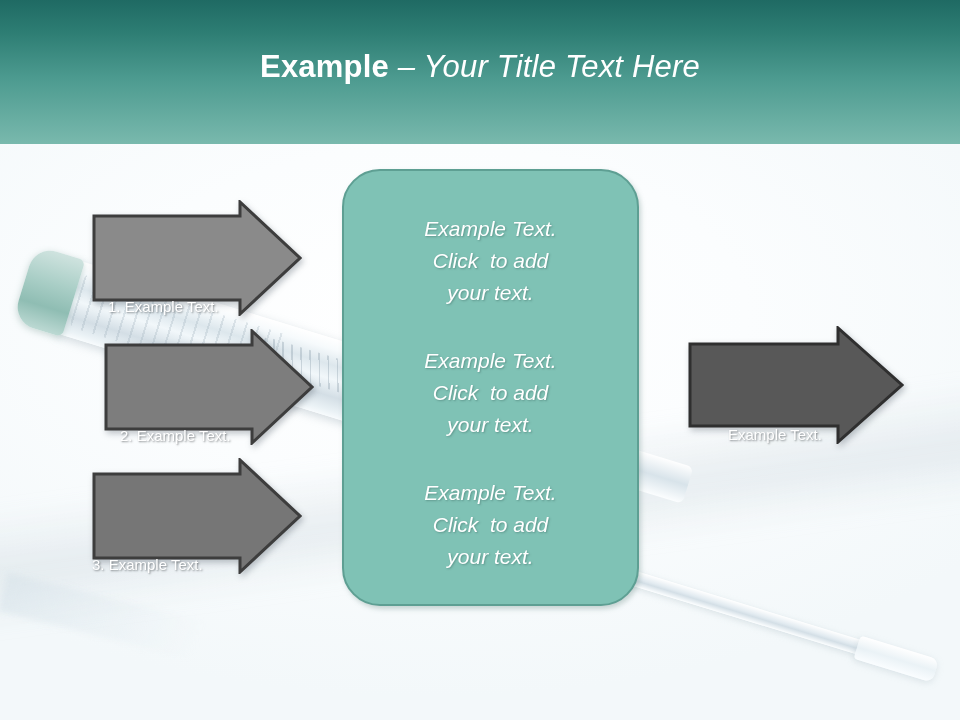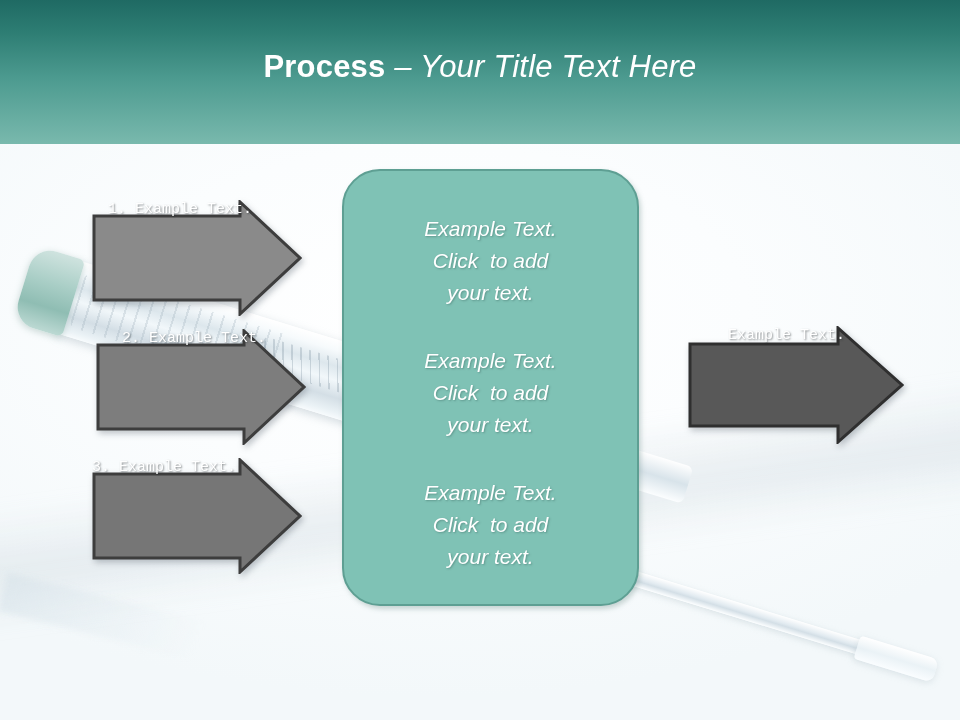--- a/index.html
+++ b/index.html
@@ -183,42 +183,41 @@
     letter-spacing: 0.2px;
     white-space: nowrap;
   }
   #slide-title .strong { font-weight: bold; }
   #slide-title .light  { font-weight: normal; font-style: italic; }
 
   
   .arrow {
     position: absolute;
     display: flex;
-    align-items: flex-start;
+    align-items: flex-end;
     box-sizing: border-box;
-    font-family: Liberation Mono, monospace;
   }
   .arrow .arrow-body {
     position: absolute;
     left: 0; top: 0;
     width: 100%; height: 100%;
     filter: drop-shadow(2px 3px 3px rgba(90,100,110,0.38));
   }
   .arrow .arrow-label {
     position: relative;
     z-index: 2;
     color: #ffffff;
     font-size: 15px;
     line-height: 19px;
     text-shadow: 1px 1px 2px rgba(40,45,50,0.55);
     white-space: nowrap;
   }
 
   #arrow-1 { left: 92px;  top: 200px; width: 210px; height: 116px; }
-  #arrow-2 { left: 96px;  top: 329px; width: 210px; height: 116px; padding-left: 10px; }
+  #arrow-2 { left: 104px;  top: 329px; width: 210px; height: 116px; }
   #arrow-3 { left: 92px;  top: 458px; width: 210px; height: 116px; }
   #arrow-out { left: 688px; top: 326px; width: 216px; height: 118px; }
 
   #arrow-1 .arrow-label { padding-left: 16px; }
   #arrow-2 .arrow-label { padding-left: 16px; }
   #arrow-3 .arrow-label { padding-left: 0; }
   #arrow-out .arrow-label { padding-left: 40px; }
 
   
   #center-box {
@@ -272,21 +271,21 @@
     <div class="needle-streak"></div>
 
     <div class="needle">
       <div class="rod"></div>
       <div class="tip"></div>
     </div>
   </div>
 
   <div id="header" style="background: linear-gradient(rgb(31, 106, 99) 0%, rgb(45, 125, 115) 22%, rgb(77, 155, 144) 55%, rgb(121, 185, 173) 100%);">
     <div id="slide-title">
-      <span class="strong">Process </span><span class="light">– Your Title Text Here</span>
+      <span class="strong">Example </span><span class="light">– Your Title Text Here</span>
     </div>
   </div>
 
   <div class="arrow" id="arrow-1">
     <svg class="arrow-body" viewBox="0 0 210 116" preserveAspectRatio="none">
       <polygon points="2,16 148,16 148,2 208,58 148,114 148,100 2,100" fill="#8a8a8a" stroke="#3d3d3d" stroke-width="3" stroke-linejoin="miter"></polygon>
     </svg>
     <span class="arrow-label">1. Example Text.</span>
   </div>
 

